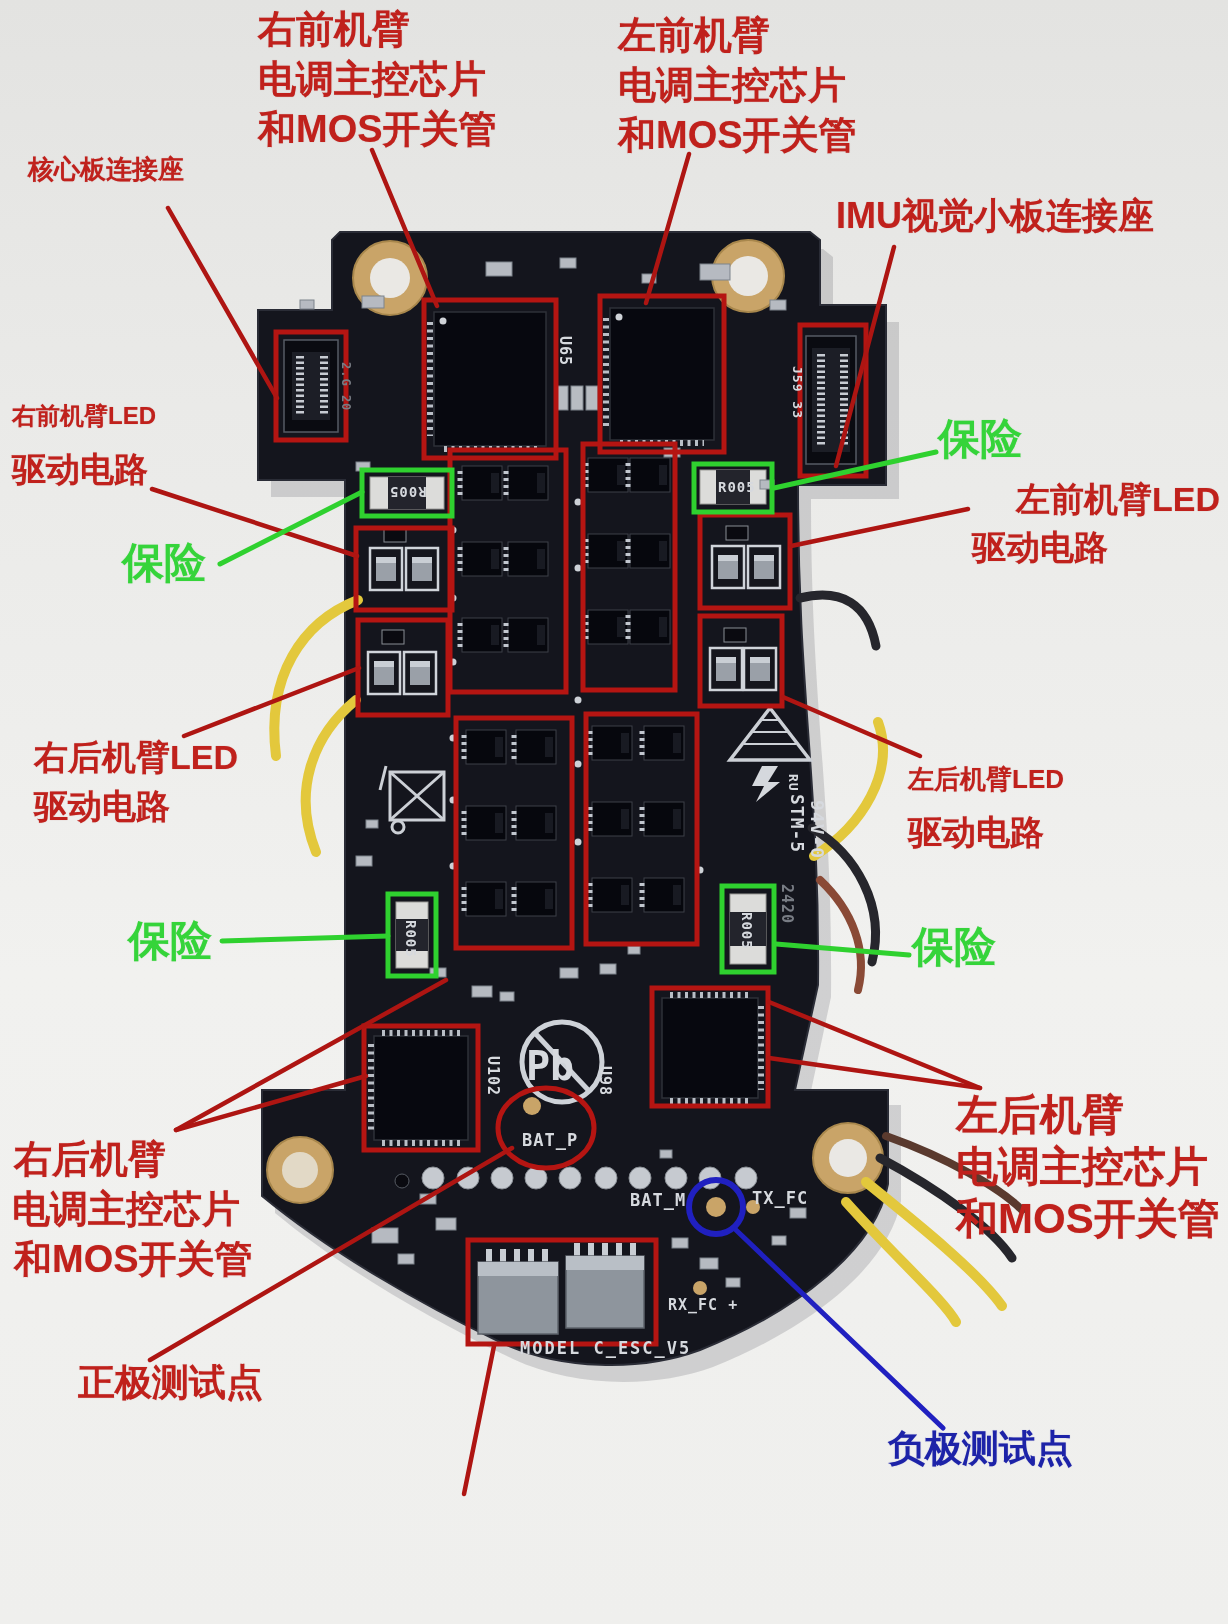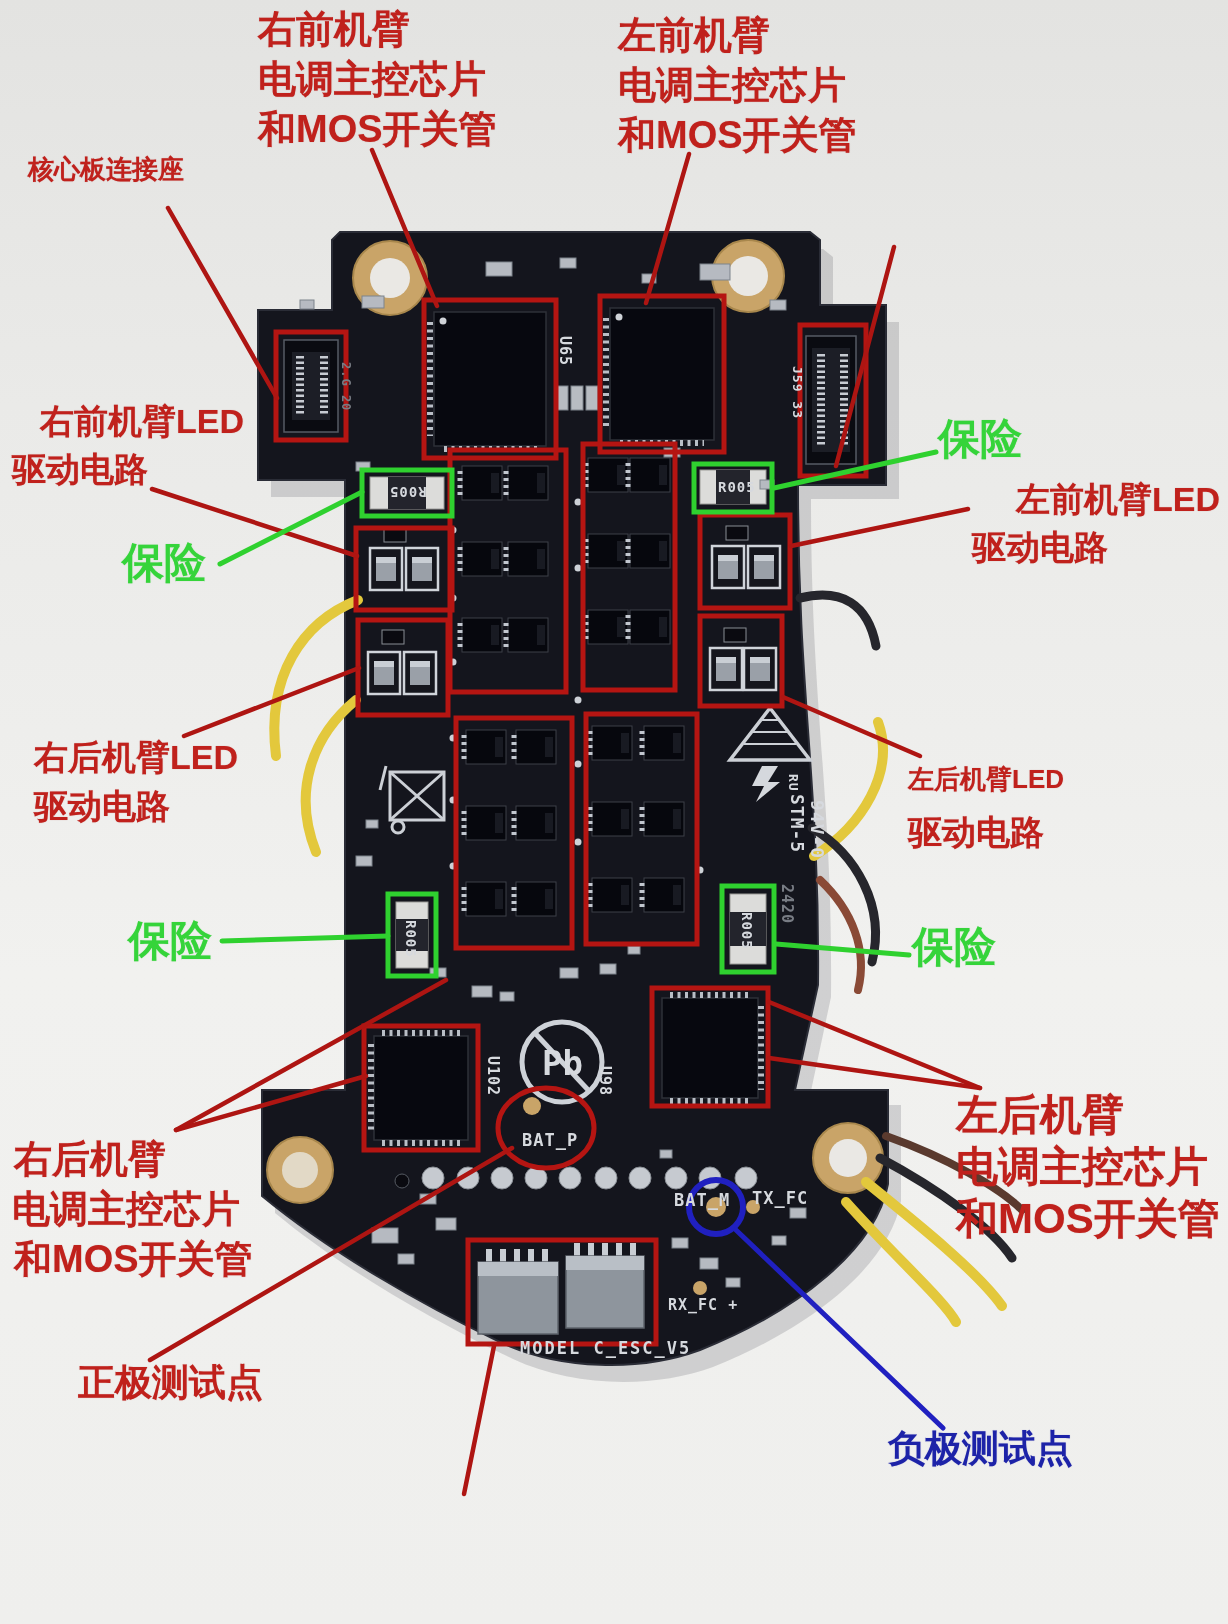--- a/index.html
+++ b/index.html
@@ -338,22 +338,23 @@
 <span class="lbl" style="left:28px;top:156px;font-size:26px;">核心板连接座</span>
 
 <span class="lbl" style="left:258px;top:10px;font-size:38px;">右前机臂</span>
 <span class="lbl" style="left:258px;top:60px;font-size:38px;">电调主控芯片</span>
 <span class="lbl" style="left:258px;top:110px;font-size:38px;">和MOS开关管</span>
 
 <span class="lbl" style="left:618px;top:16px;font-size:38px;">左前机臂</span>
 <span class="lbl" style="left:618px;top:66px;font-size:38px;">电调主控芯片</span>
 <span class="lbl" style="left:618px;top:116px;font-size:38px;">和MOS开关管</span>
 
-
-<span class="lbl" style="left:12px;top:404px;font-size:34px;margin-left:28px;">右前机臂LED</span>
+<span class="lbl" style="left:836px;top:198px;font-size:36px;">IMU视觉小板连接座</span>
+
+<span class="lbl" style="left:12px;top:404px;font-size:24px;">右前机臂LED</span>
 <span class="lbl" style="left:12px;top:452px;font-size:34px;">驱动电路</span>
 
 <span class="lbl green" style="left:122px;top:542px;font-size:42px;">保险</span>
 <span class="lbl green" style="left:938px;top:418px;font-size:42px;">保险</span>
 
 <span class="lbl" style="left:1016px;top:482px;font-size:34px;">左前机臂LED</span>
 <span class="lbl" style="left:972px;top:530px;font-size:34px;">驱动电路</span>
 
 <span class="lbl" style="left:34px;top:740px;font-size:34px;">右后机臂LED</span>
 <span class="lbl" style="left:34px;top:789px;font-size:34px;">驱动电路</span>
@@ -379,22 +380,22 @@
 <span class="ss" style="left:718px;top:480px;font-size:14px;">R005</span>
 <span class="ss rot90" style="left:418px;top:920px;font-size:14px;">R005</span>
 <span class="ss rot90" style="left:754px;top:912px;font-size:14px;">R005</span>
 <span class="ss rot90" style="left:572px;top:336px;font-size:15px;">U65</span>
 <span class="ss rot90" style="left:804px;top:366px;font-size:13px;">J59 33</span>
 <span class="ss rot90 dim" style="left:352px;top:362px;font-size:12px;">2.G 20</span>
 <span class="ss rot90" style="left:800px;top:774px;font-size:13px;">RU</span>
 <span class="ss rot90" style="left:806px;top:794px;font-size:18px;">STM-5</span>
 <span class="ss rot90" style="left:826px;top:800px;font-size:18px;">94V-0</span>
 <span class="ss rot90 dim" style="left:794px;top:884px;font-size:15px;">2420</span>
-<span class="ss" style="left:542px;top:1046px;font-size:34px;letter-spacing:0;">Pb</span>
+<span class="ss" style="left:526px;top:1046px;font-size:40px;letter-spacing:0;">Pb</span>
 <span class="ss rot90" style="left:500px;top:1056px;font-size:15px;">U102</span>
 <span class="ss rot90" style="left:612px;top:1066px;font-size:15px;">U98</span>
 <span class="ss" style="left:512px;top:1132px;font-size:17px;margin-left:10px;">BAT_P</span>
-<span class="ss" style="left:630px;top:1192px;font-size:17px;margin-left:44px;">BAT_M</span>
+<span class="ss" style="left:630px;top:1192px;font-size:17px;">BAT_M</span>
 <span class="ss" style="left:752px;top:1190px;font-size:17px;">TX_FC</span>
 <span class="ss" style="left:668px;top:1298px;font-size:15px;">RX_FC +</span>
 <span class="ss" style="left:520px;top:1340px;font-size:17px;letter-spacing:2px;">MODEL C_ESC_V5</span>
 
 </div>
 
 </body></html>

